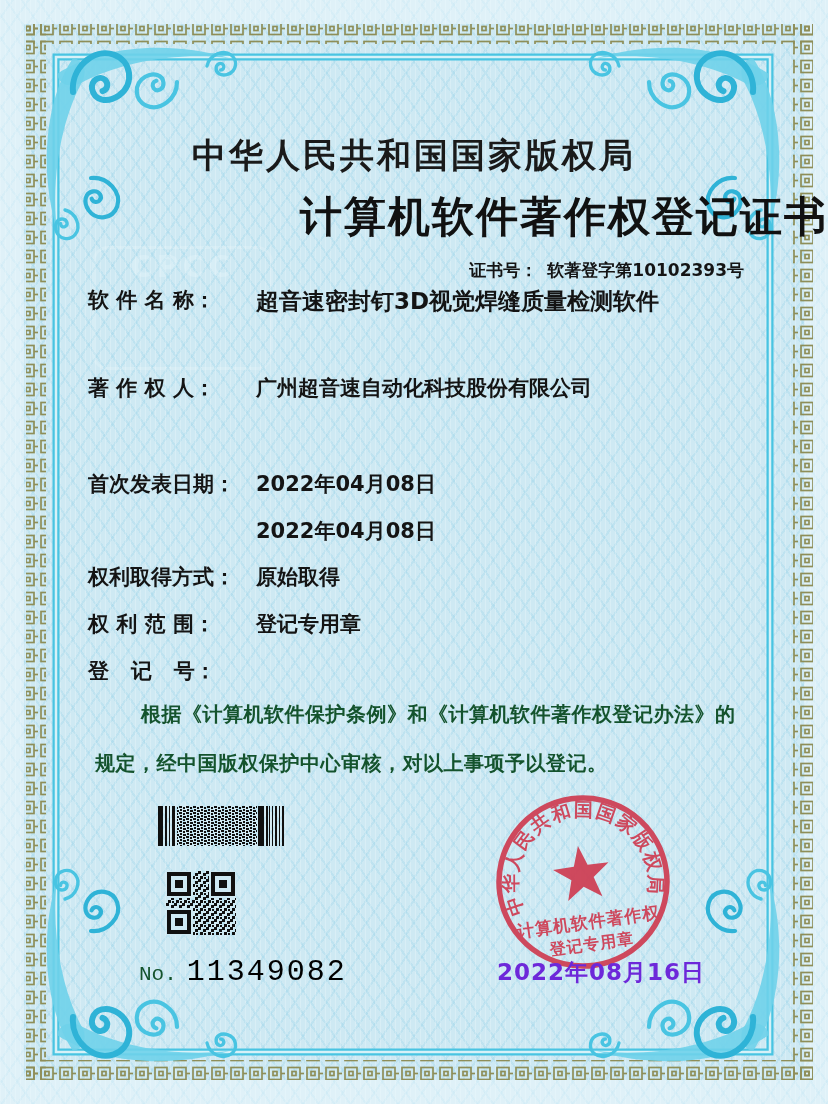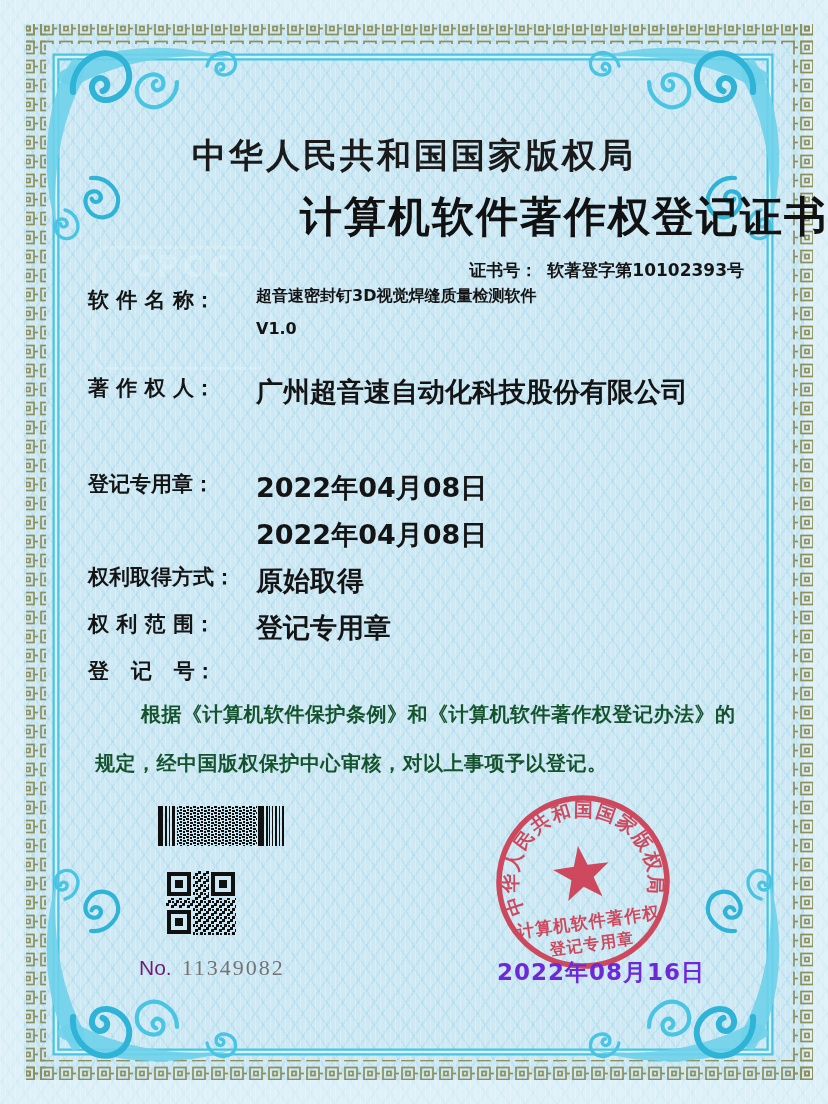--- a/index.html
+++ b/index.html
@@ -22,36 +22,36 @@
 
   .issuer{position:absolute;top:133px;left:0;width:100%;text-align:center;
     font-size:34px;font-weight:bold;letter-spacing:3px;color:#1a1a1a;}
   .cert-title{position:absolute;top:189px;left:0;width:100%;text-align:right;
     font-size:42px;font-weight:bold;letter-spacing:2px;color:#111;}
   .certno{position:absolute;top:253px;right:84px;font-size:17px;font-weight:bold;white-space:nowrap;margin-top:6px;}
   .certno .lbl{margin-right:10px;}
 
   .row{position:absolute;left:0;width:100%;height:32px;}
   .flabel{position:absolute;left:88px;font-size:21px;font-weight:bold;white-space:pre;}
-  .fvalue{position:absolute;left:256px;font-size:27px;font-weight:bold;white-space:nowrap;}
-  .fvalue.name{font-size:16px;}
+  .fvalue{position:absolute;left:256px;font-size:21px;font-weight:bold;white-space:nowrap;}
+  .fvalue.name{font-size:23px;}
   .stmt{position:absolute;left:95px;font-size:20px;font-weight:600;letter-spacing:.5px;white-space:nowrap;color:#14532d;}
   .stmt.first{padding-left:46px;}
 
   .watermark{position:absolute;left:92px;top:246px;width:175px;height:118px;z-index:2;
     border:3px solid rgba(255,255,255,.45);border-radius:16px;opacity:.35;
     display:flex;align-items:flex-start;justify-content:center;pointer-events:none;}
   .watermark span{font-size:30px;font-weight:bold;color:#eaf8fc;letter-spacing:4px;margin-bottom:6px;}
 
   .barcode{position:absolute;left:158px;top:806px;}
   .qrcode{position:absolute;left:166px;top:871px;}
   .serial{position:absolute;left:139px;top:955px;display:flex;align-items:baseline;gap:10px;}
-  .serial .no{font-family:Liberation Sans, sans-serif;font-size:21px;color:#701a75;}
-  .serial .num{font-family:Liberation Serif, serif;font-size:22px;
-    color:#737373;letter-spacing:2px;}
+  .serial .no{font-family:Liberation Mono, monospace;font-size:21px;color:#14532d;}
+  .serial .num{font-family:Liberation Mono, monospace;font-size:30px;
+    color:#000000;letter-spacing:2px;}
   .seal{position:absolute;left:489px;top:788px;mix-blend-mode:multiply;opacity:.92;}
   .issue-date{position:absolute;left:497px;top:957px;font-size:23px;font-weight:bold;letter-spacing:1px;color:#6d28d9;}
 </style>
 </head>
 <body>
 
 <div class="stage">
   <div class="paper"></div>
   <div class="edge-glow"></div>
 
@@ -104,29 +104,26 @@
     <div class="cert-title">计算机软件著作权登记证书</div>
 
     <div class="certno">
       <span class="lbl">证书号：</span><span>软著登字第10102393号</span>
     </div>
 
     <div class="row" style="top:286px">
       <span class="flabel">软 件 名 称：</span>
       <span class="fvalue name">超音速密封钉3D视觉焊缝质量检测软件</span>
     </div>
-    <div class="row" style="top:319px">
-      <span class="fvalue name">V1.0</span>
-    </div>
     <div class="row" style="top:374px">
       <span class="flabel">著 作 权 人：</span>
       <span class="fvalue">广州超音速自动化科技股份有限公司</span>
     </div>
     <div class="row" style="top:470px">
-      <span class="flabel">登记专用章：</span>
+      <span class="flabel">首次发表日期：</span>
       <span class="fvalue">2022年04月08日</span>
     </div>
     <div class="row" style="top:517px">
       <span class="fvalue">2022年04月08日</span>
     </div>
     <div class="row" style="top:563px">
       <span class="flabel">权利取得方式：</span>
       <span class="fvalue">原始取得</span>
     </div>
     <div class="row" style="top:610px">

